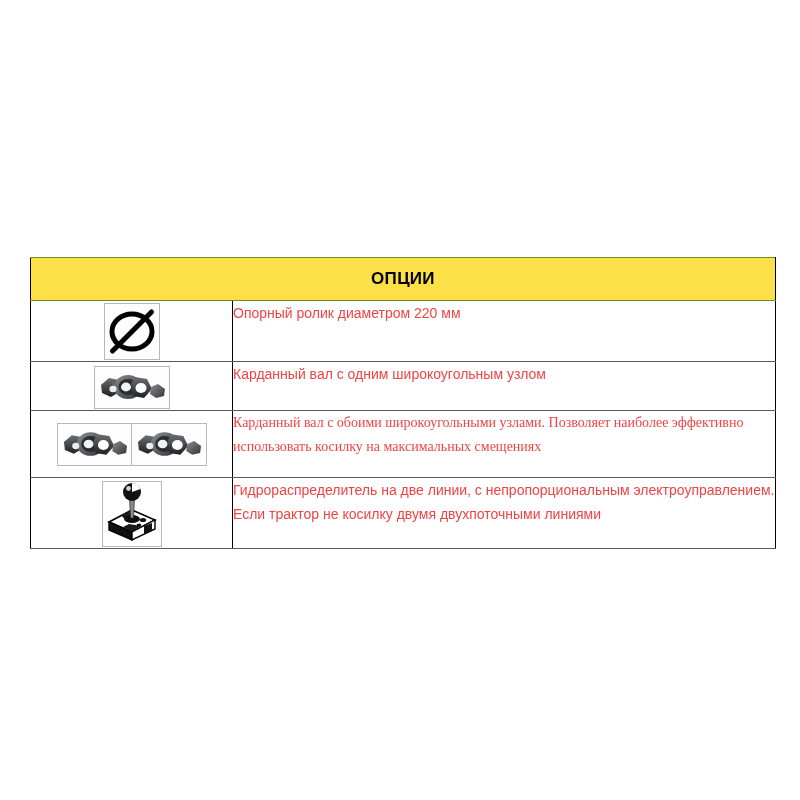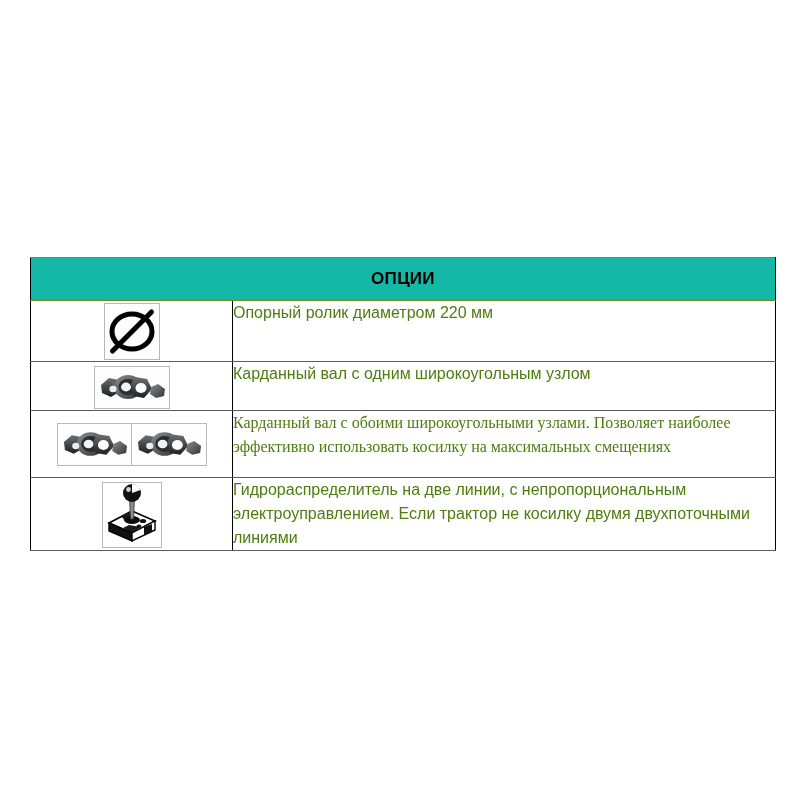--- a/index.html
+++ b/index.html
@@ -25,21 +25,21 @@
     background: #ffffff;
   }
 
   #options-table td {
     padding: 0;
     vertical-align: top;
     border: 1px solid #5a5a5a;
   }
 
   .header-cell {
-    background: #14b8a6;
+    background: #fde047;
     text-align: center;
     font-weight: bold;
     font-size: 17px;
     color: #000000;
     height: 42px;
     line-height: 42px;
     letter-spacing: 0.3px;
     border-left: 1px solid #000000 !important;
     border-right: 1px solid #000000 !important;
     border-top: 1px solid #6f8c22 !important;
@@ -49,23 +49,23 @@
   .icon-cell {
     width: 202px;
     text-align: center;
     border-left: 1px solid #000000 !important;
     border-right: 1px solid #000000 !important;
   }
 
   .text-cell {
     border-left: 1px solid #000000 !important;
     border-right: 1px solid #000000 !important;
-    font-size: 16px;
+    font-size: 14px;
     line-height: 24px;
-    color: #4d7c0f;
+    color: #ef4444;
     padding: 5px 0 4px 10px;
   }
 
   .text-cell p {
     margin: 0;
     white-space: pre-line;
   }
 
   
   .img-frame {

